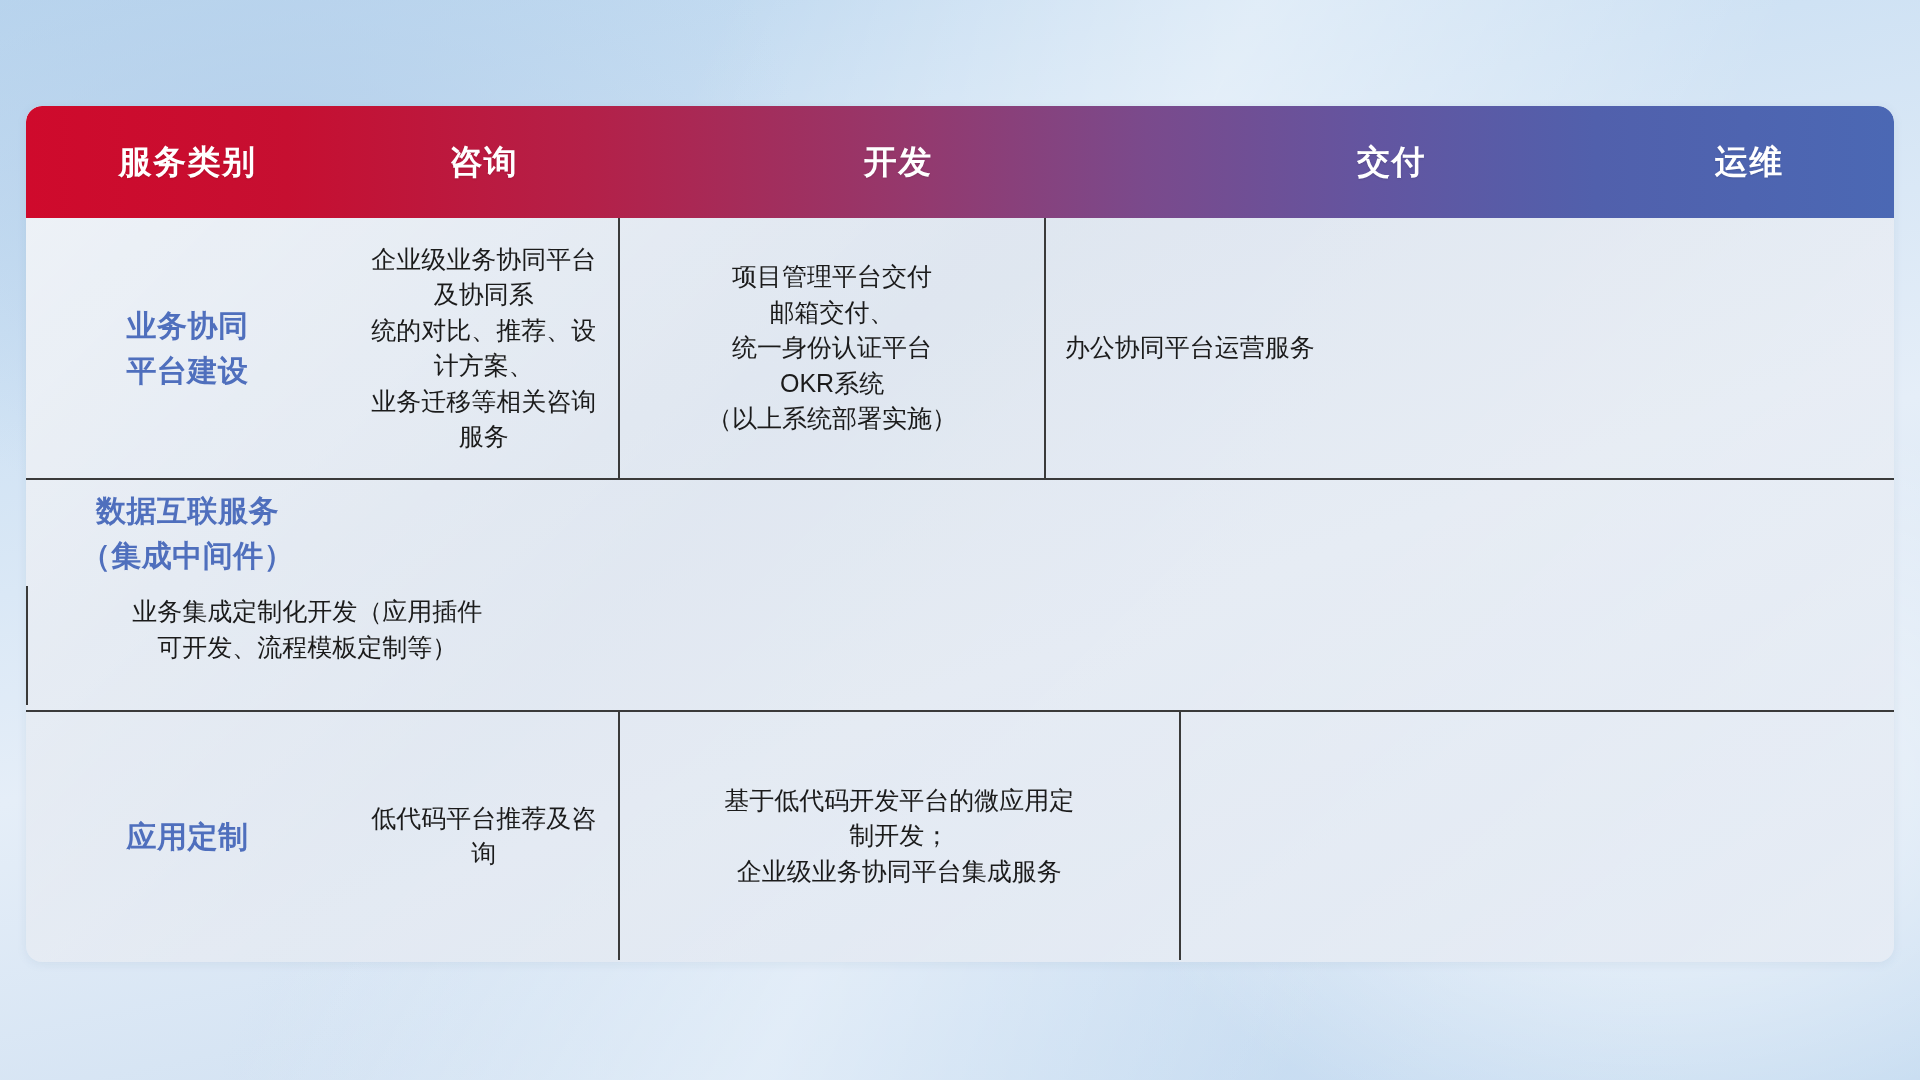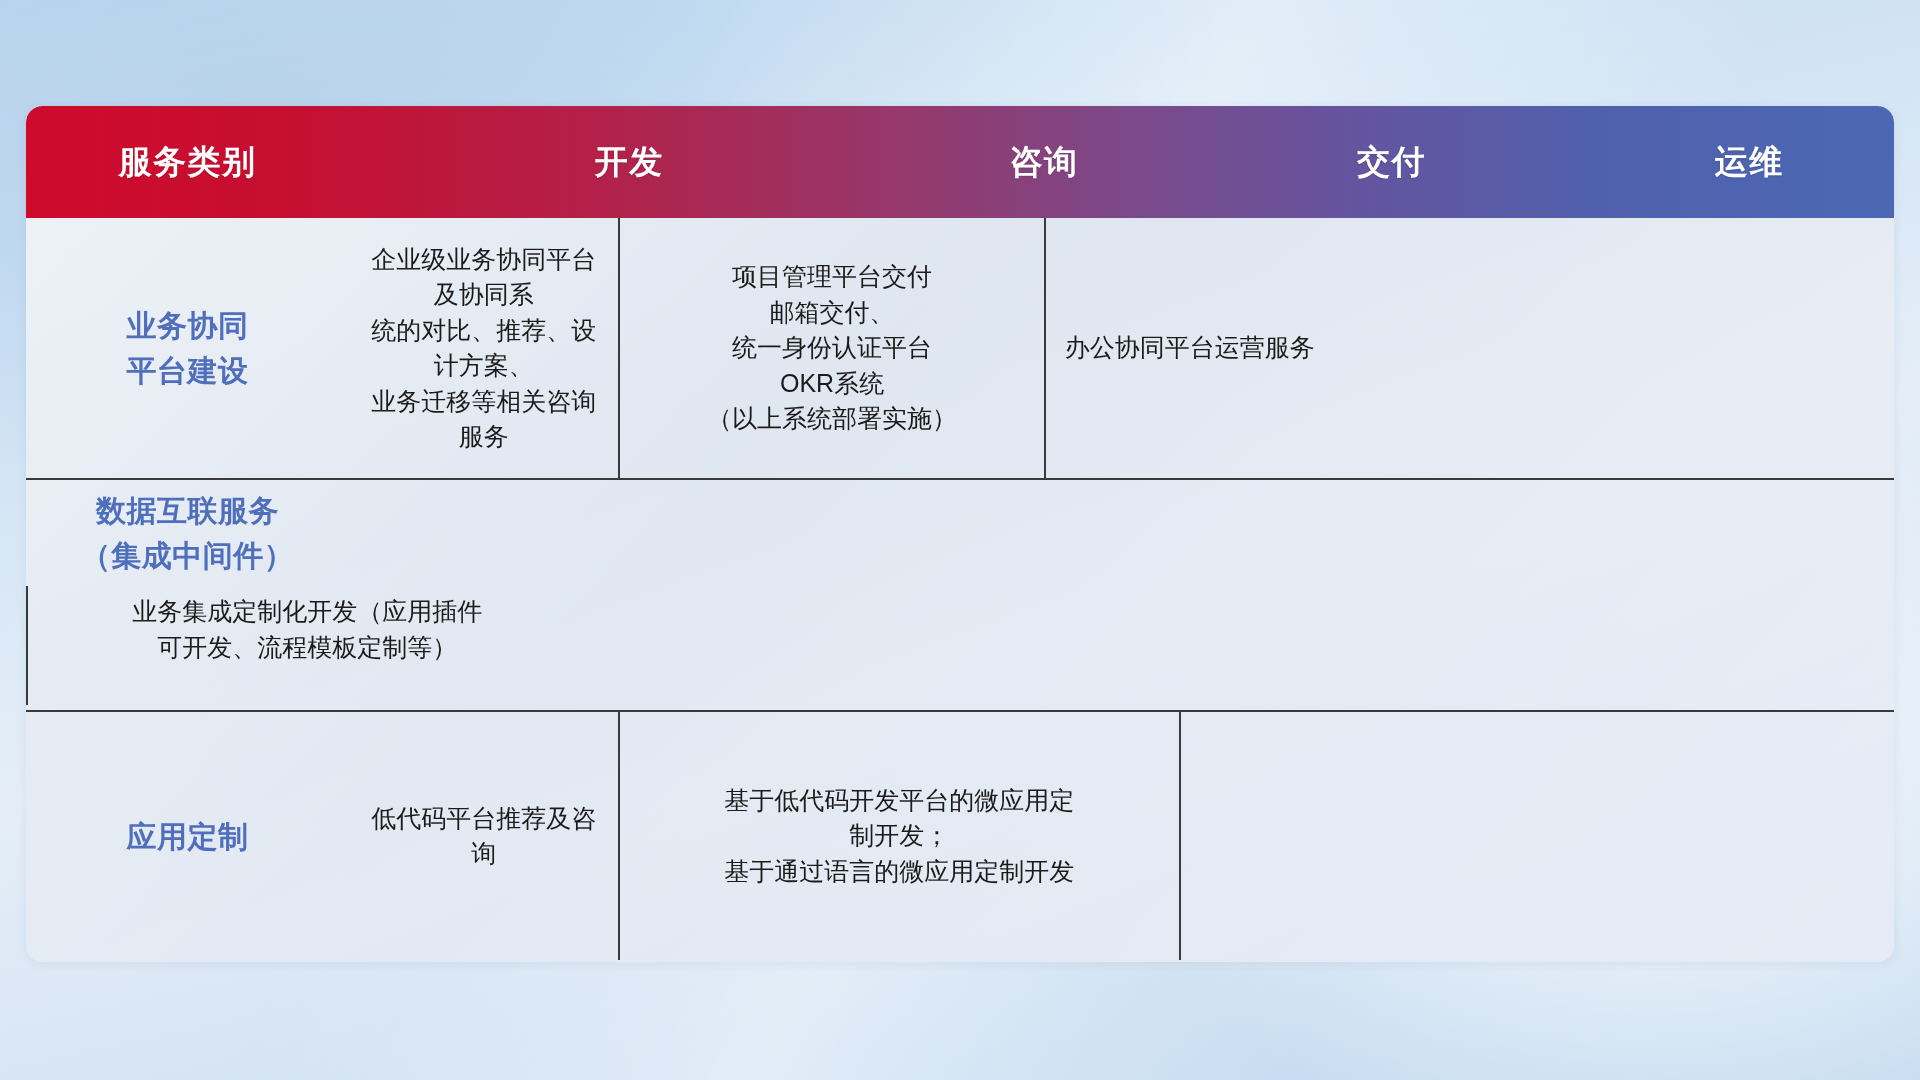--- a/index.html
+++ b/index.html
@@ -128,22 +128,22 @@
 </head>
 <body>
 
 <div id="bg-base"></div>
 <div id="bg-sheen"></div>
 
 <div id="table-card">
 
   <div id="table-header">
     <div class="hdr-cell c0">服务类别</div>
+    <div class="hdr-cell c1">咨询</div>
     <div class="hdr-cell c2">开发</div>
-    <div class="hdr-cell c1">咨询</div>
     <div class="hdr-cell c3">交付</div>
     <div class="hdr-cell c4">运维</div>
   </div>
 
   <div id="table-body">
 
     <div class="trow r1">
       <div class="tcell category c0 multiline">业务协同
 平台建设</div>
       <div class="tcell c1 multiline">企业级业务协同平台及协同系
@@ -164,18 +164,18 @@
 可开发、流程模板定制等）</div>
       <div class="tcell c3 multiline divider-left"></div>
       <div class="tcell c4 multiline divider-left"></div>
     </div>
 
     <div class="trow r3">
       <div class="tcell category c0 multiline">应用定制</div>
       <div class="tcell c1 multiline">低代码平台推荐及咨询</div>
       <div class="tcell c2 multiline divider-left">基于低代码开发平台的微应用定
 制开发；
-基于通过语言的微应用定制开发</div>
+企业级业务协同平台集成服务</div>
       <div class="tcell c4 multiline divider-left"></div>
     </div>
 
   </div>
 </div>
 
 </body></html>

